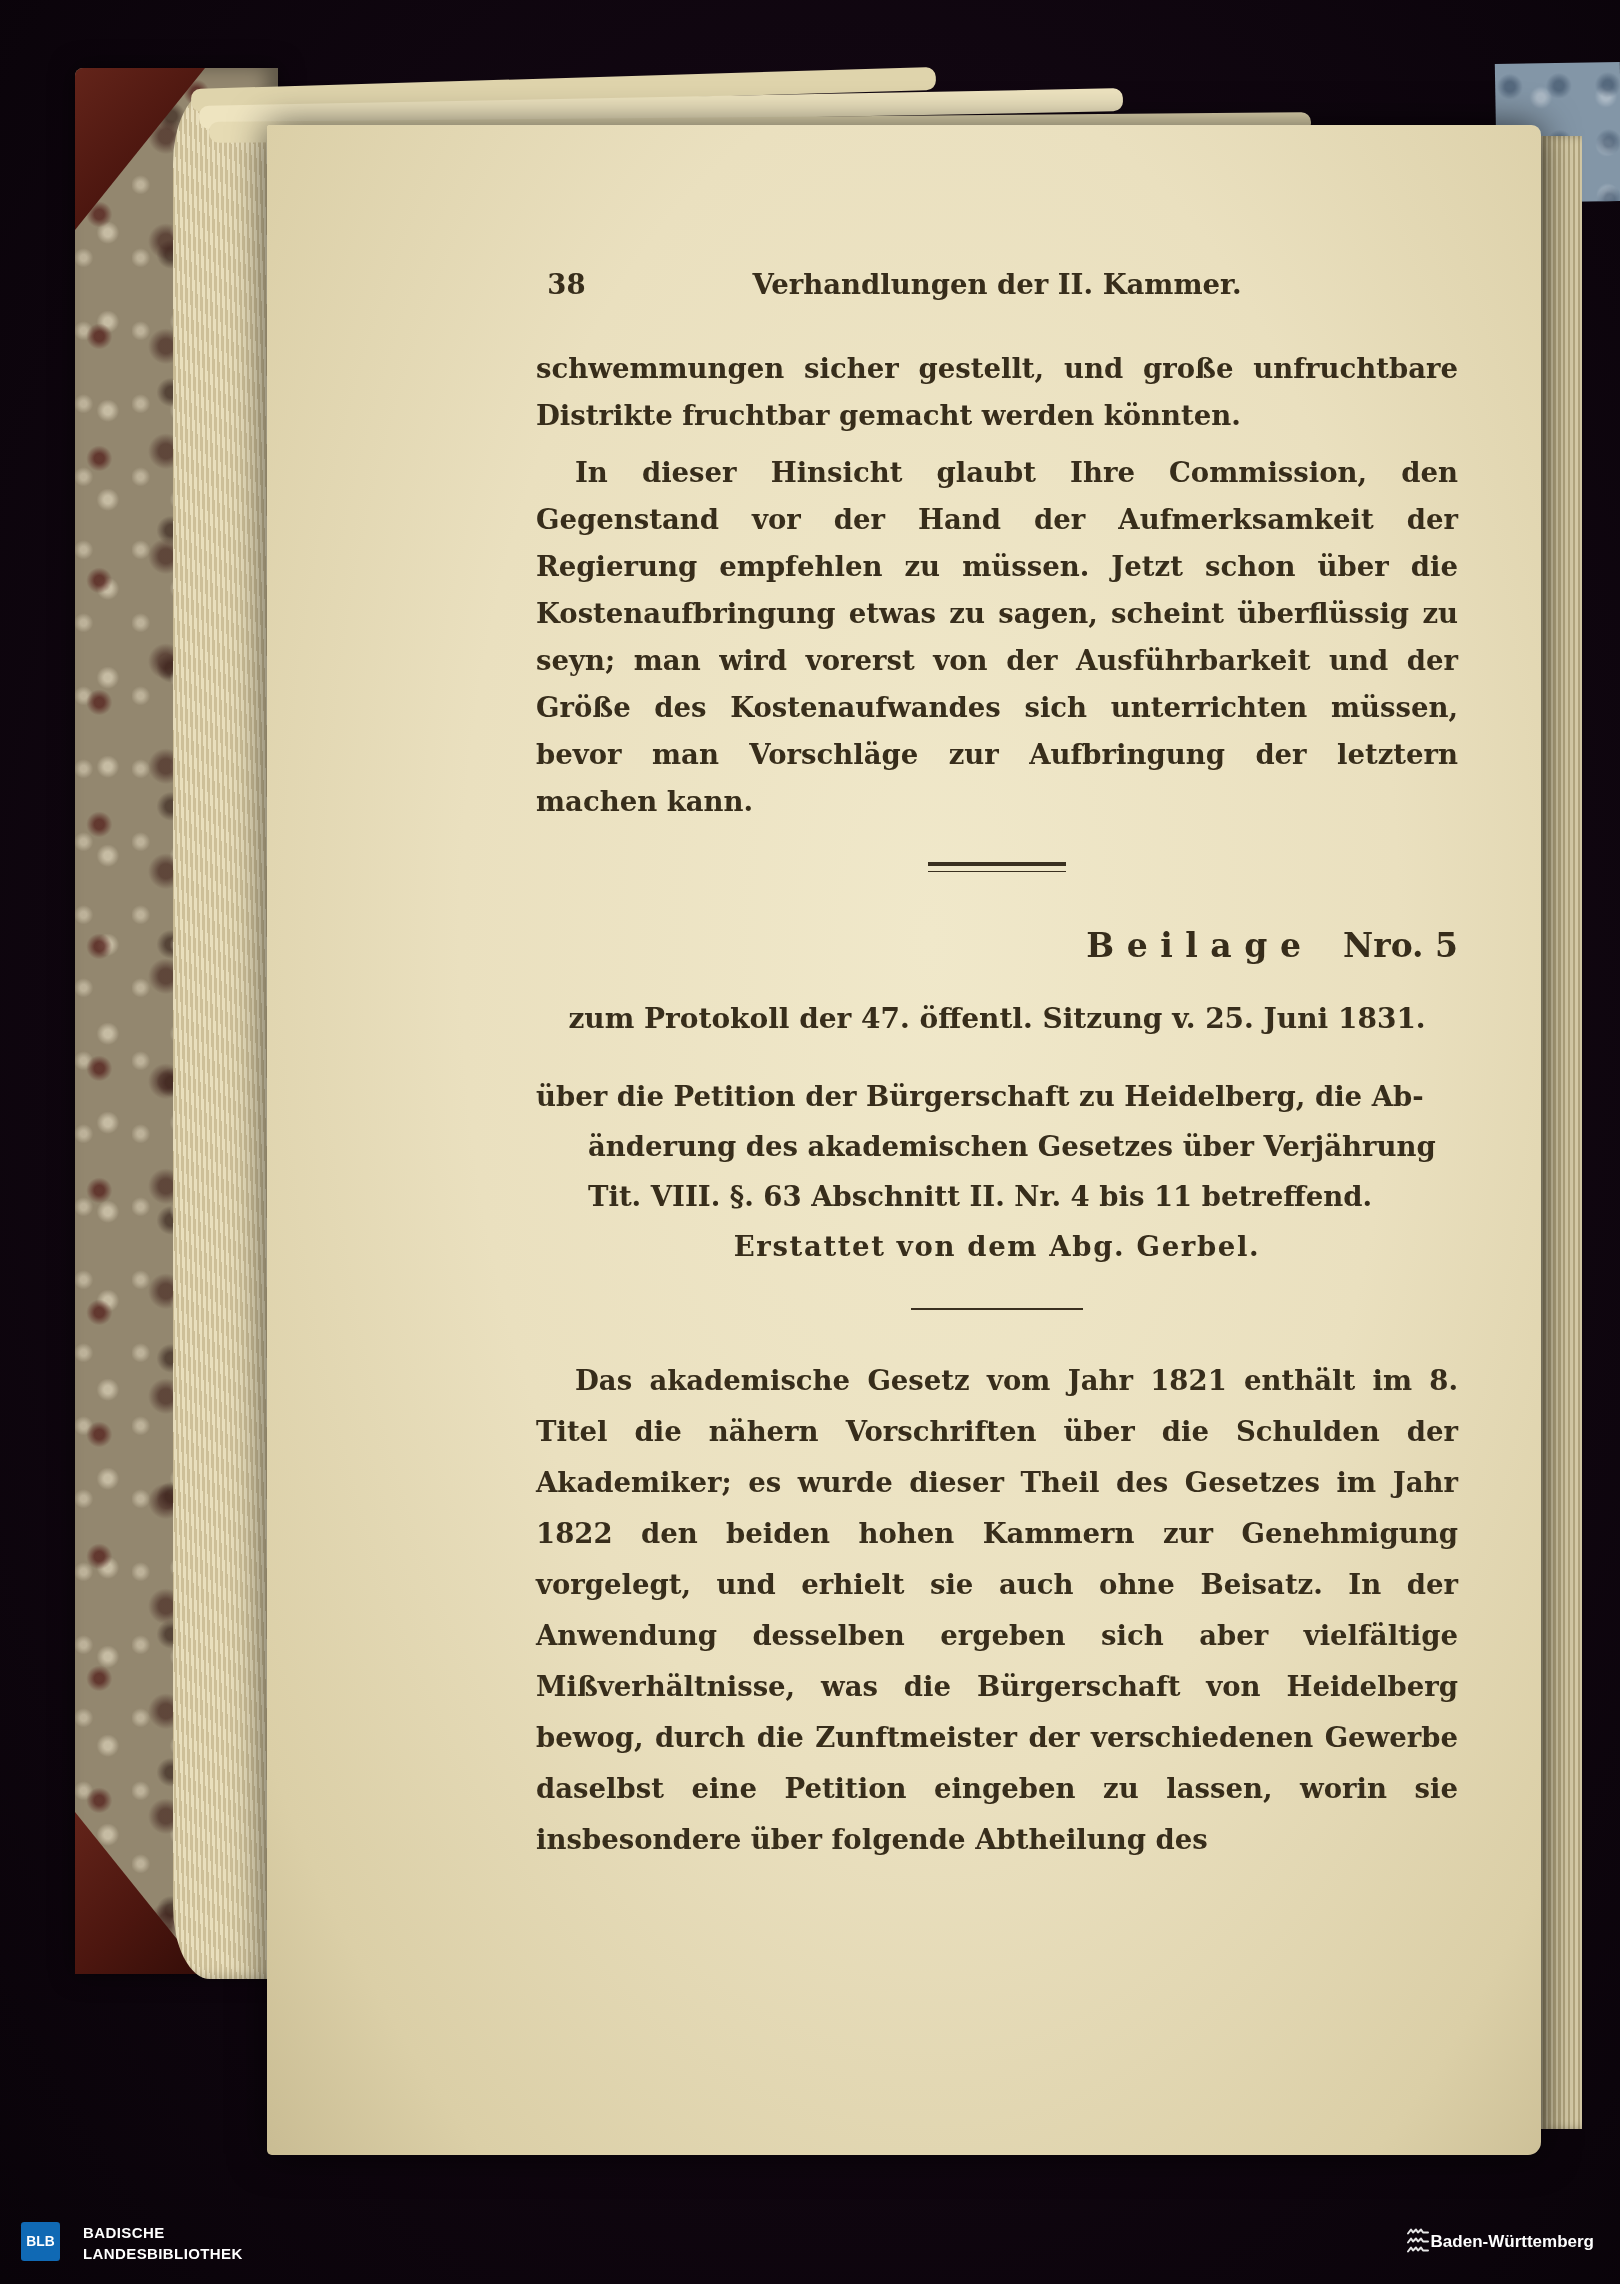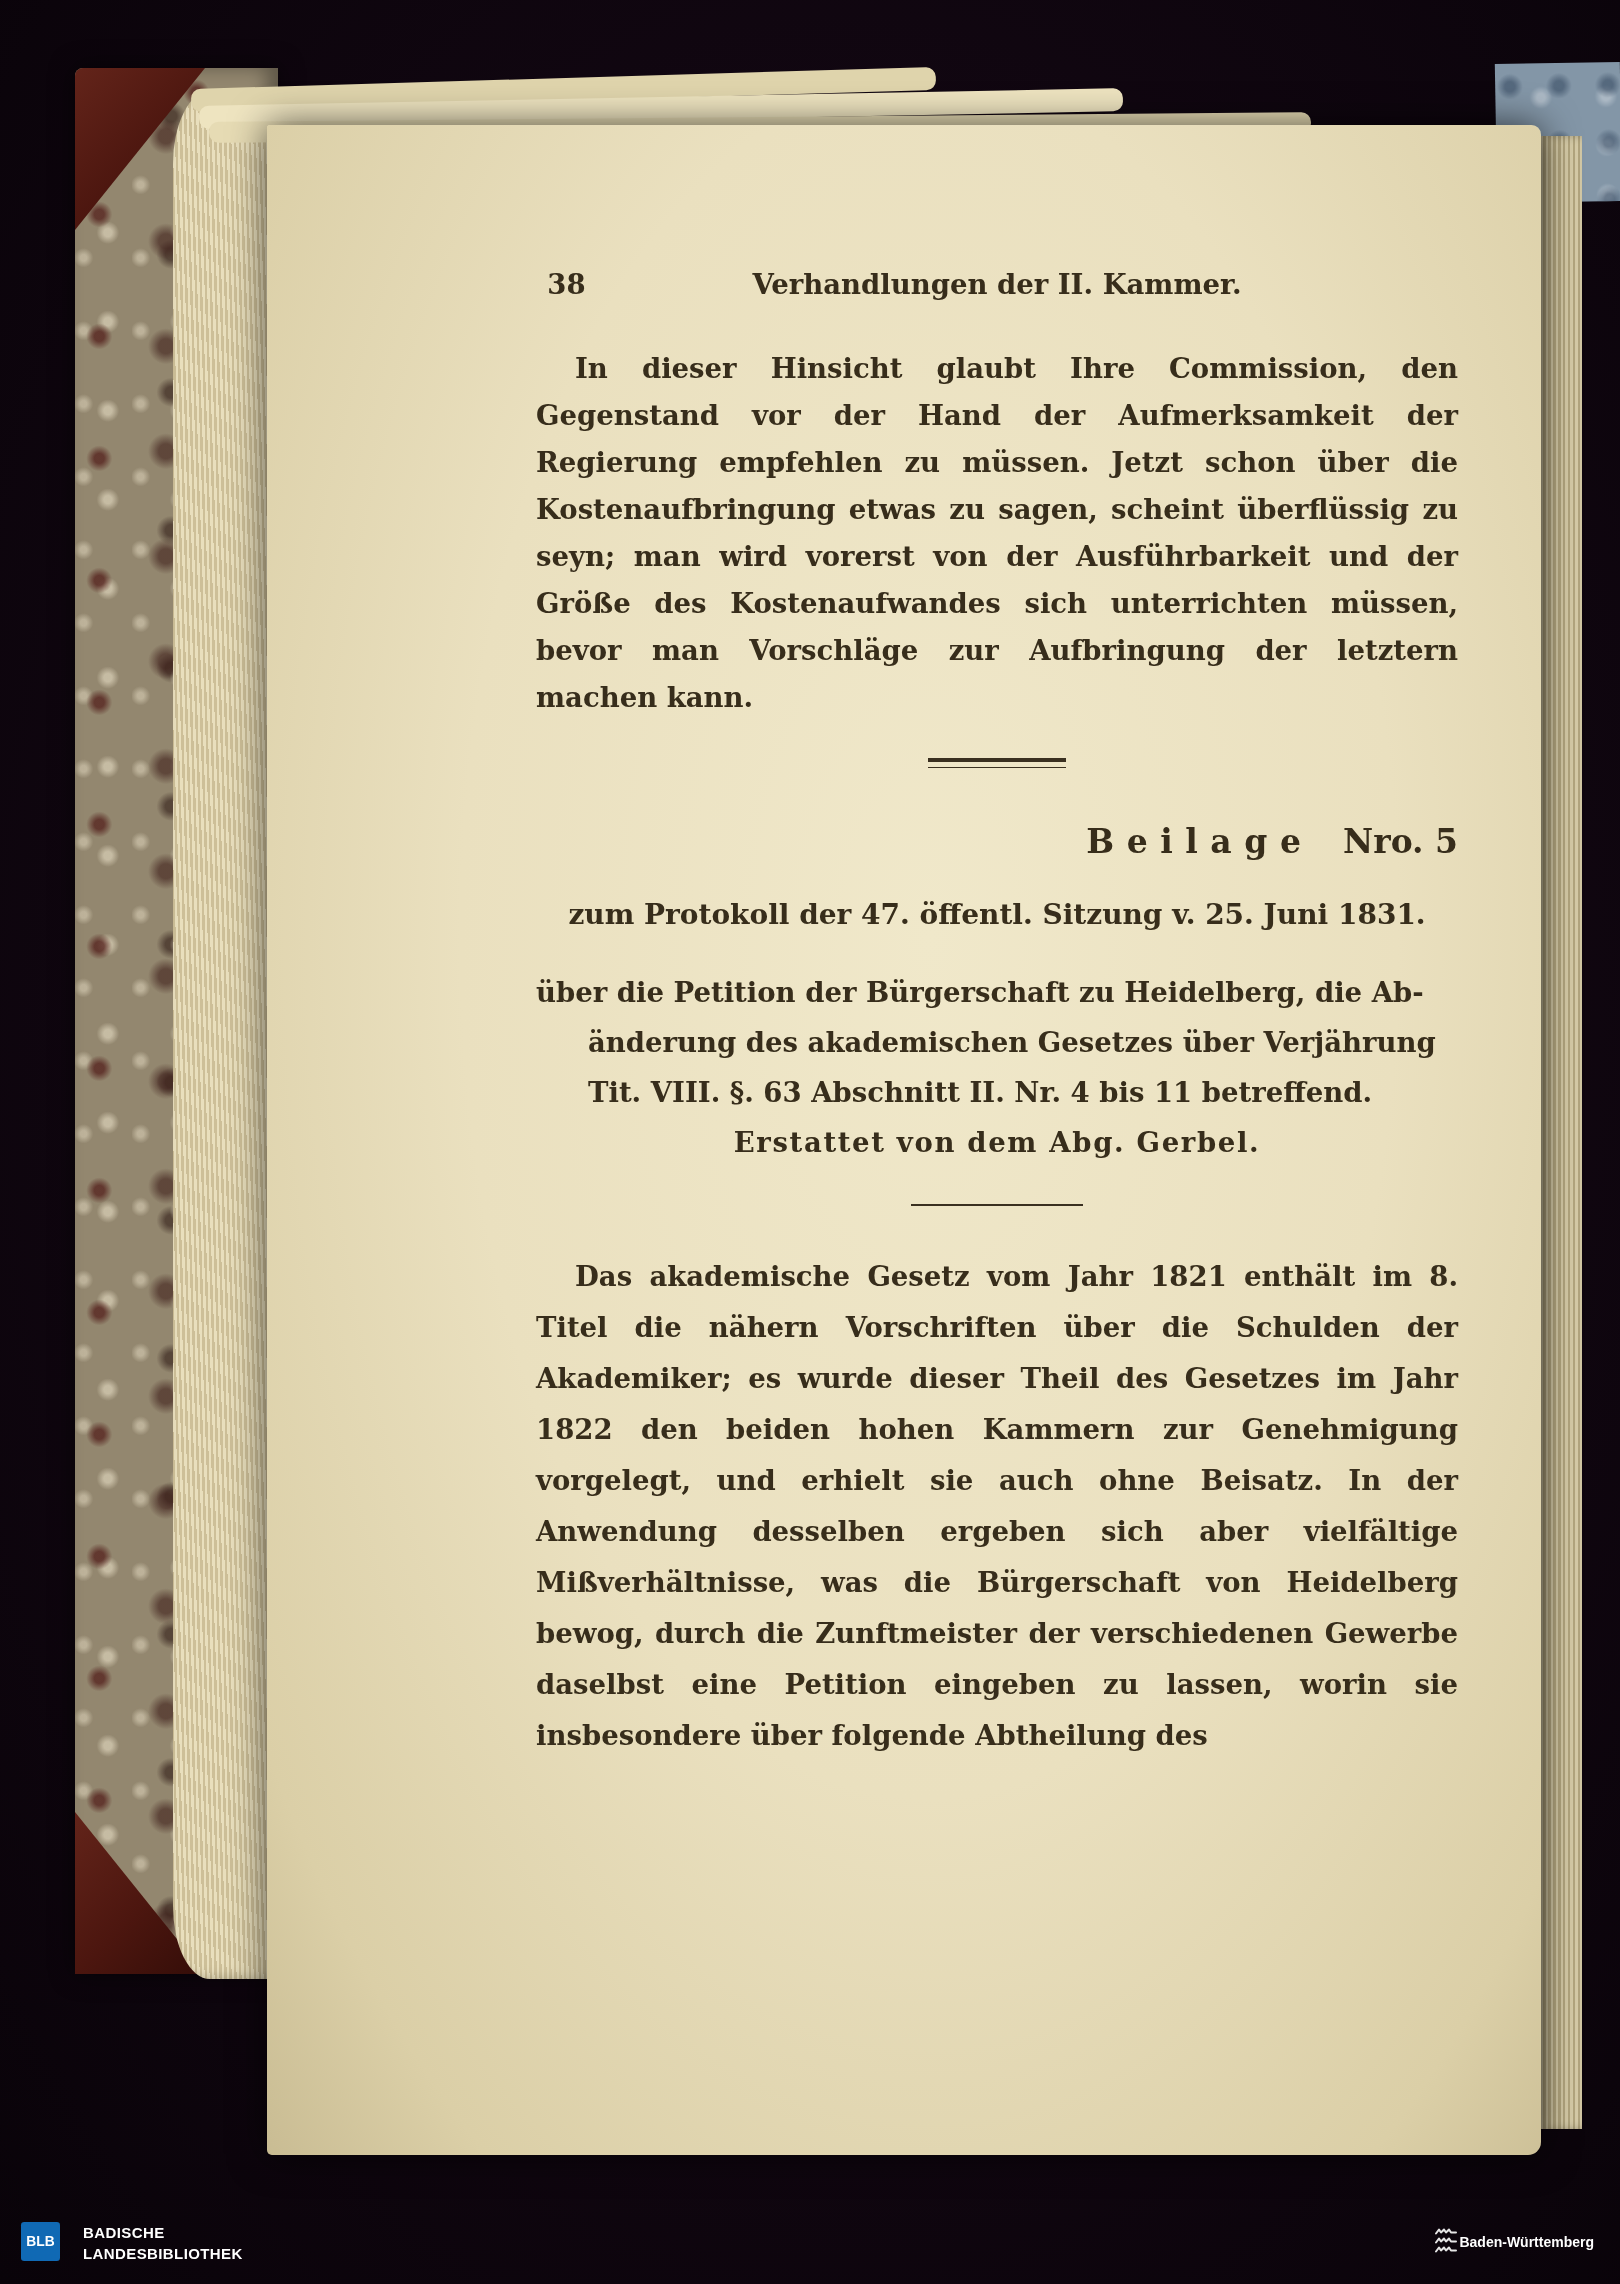--- a/index.html
+++ b/index.html
@@ -113,21 +113,21 @@
     display:flex;align-items:center;justify-content:center;
   }
   .blb-text{
     color:#fff;font-family:"Liberation Sans",sans-serif;
     font-size:15px;font-weight:bold;line-height:1.4;letter-spacing:0.4px;
   }
   .footer-right{
     position:absolute;right:26px;top:2226px;
     display:flex;align-items:center;gap:1px;
     color:#fff;font-family:"Liberation Sans",sans-serif;
-    font-size:14px;font-weight:bold;
+    font-size:17px;font-weight:bold;
   }
   .bw-crest{width:24px;height:31px;}
 </style>
 </head>
 <body>
 
 <div class="scene">
 
   <div class="cover-marble"></div>
   <div class="leather corner-top"></div>
@@ -140,20 +140,21 @@
   <div class="right-page-edge"></div>
 
   <div class="page">
     <div class="text-col">
 
       <div class="head-row">
         <span class="page-number">38</span>
         <span>Verhandlungen der II. Kammer.</span>
       </div>
 
+      <p class="para">schwemmungen sicher gestellt, und große unfruchtbare Distrikte fruchtbar gemacht werden könnten.</p>
       <p class="para indent p2">In dieser Hinsicht glaubt Ihre Commission, den Gegenstand vor der Hand der Aufmerksamkeit der Regierung empfehlen zu müssen. Jetzt schon über die Kostenaufbringung etwas zu sagen, scheint überflüssig zu seyn; man wird vorerst von der Ausführbarkeit und der Größe des Kostenaufwandes sich unterrichten müssen, bevor man Vorschläge zur Aufbringung der letztern machen kann.</p>
 
       <div class="rule-double"></div>
 
       <div class="beilage-title">
         <span class="spaced-word">Beilage</span>
         <span>Nro. 5</span>
       </div>
 
       <div class="beilage-subtitle">zum Protokoll der 47. öffentl. Sitzung v. 25. Juni 1831.</div>

